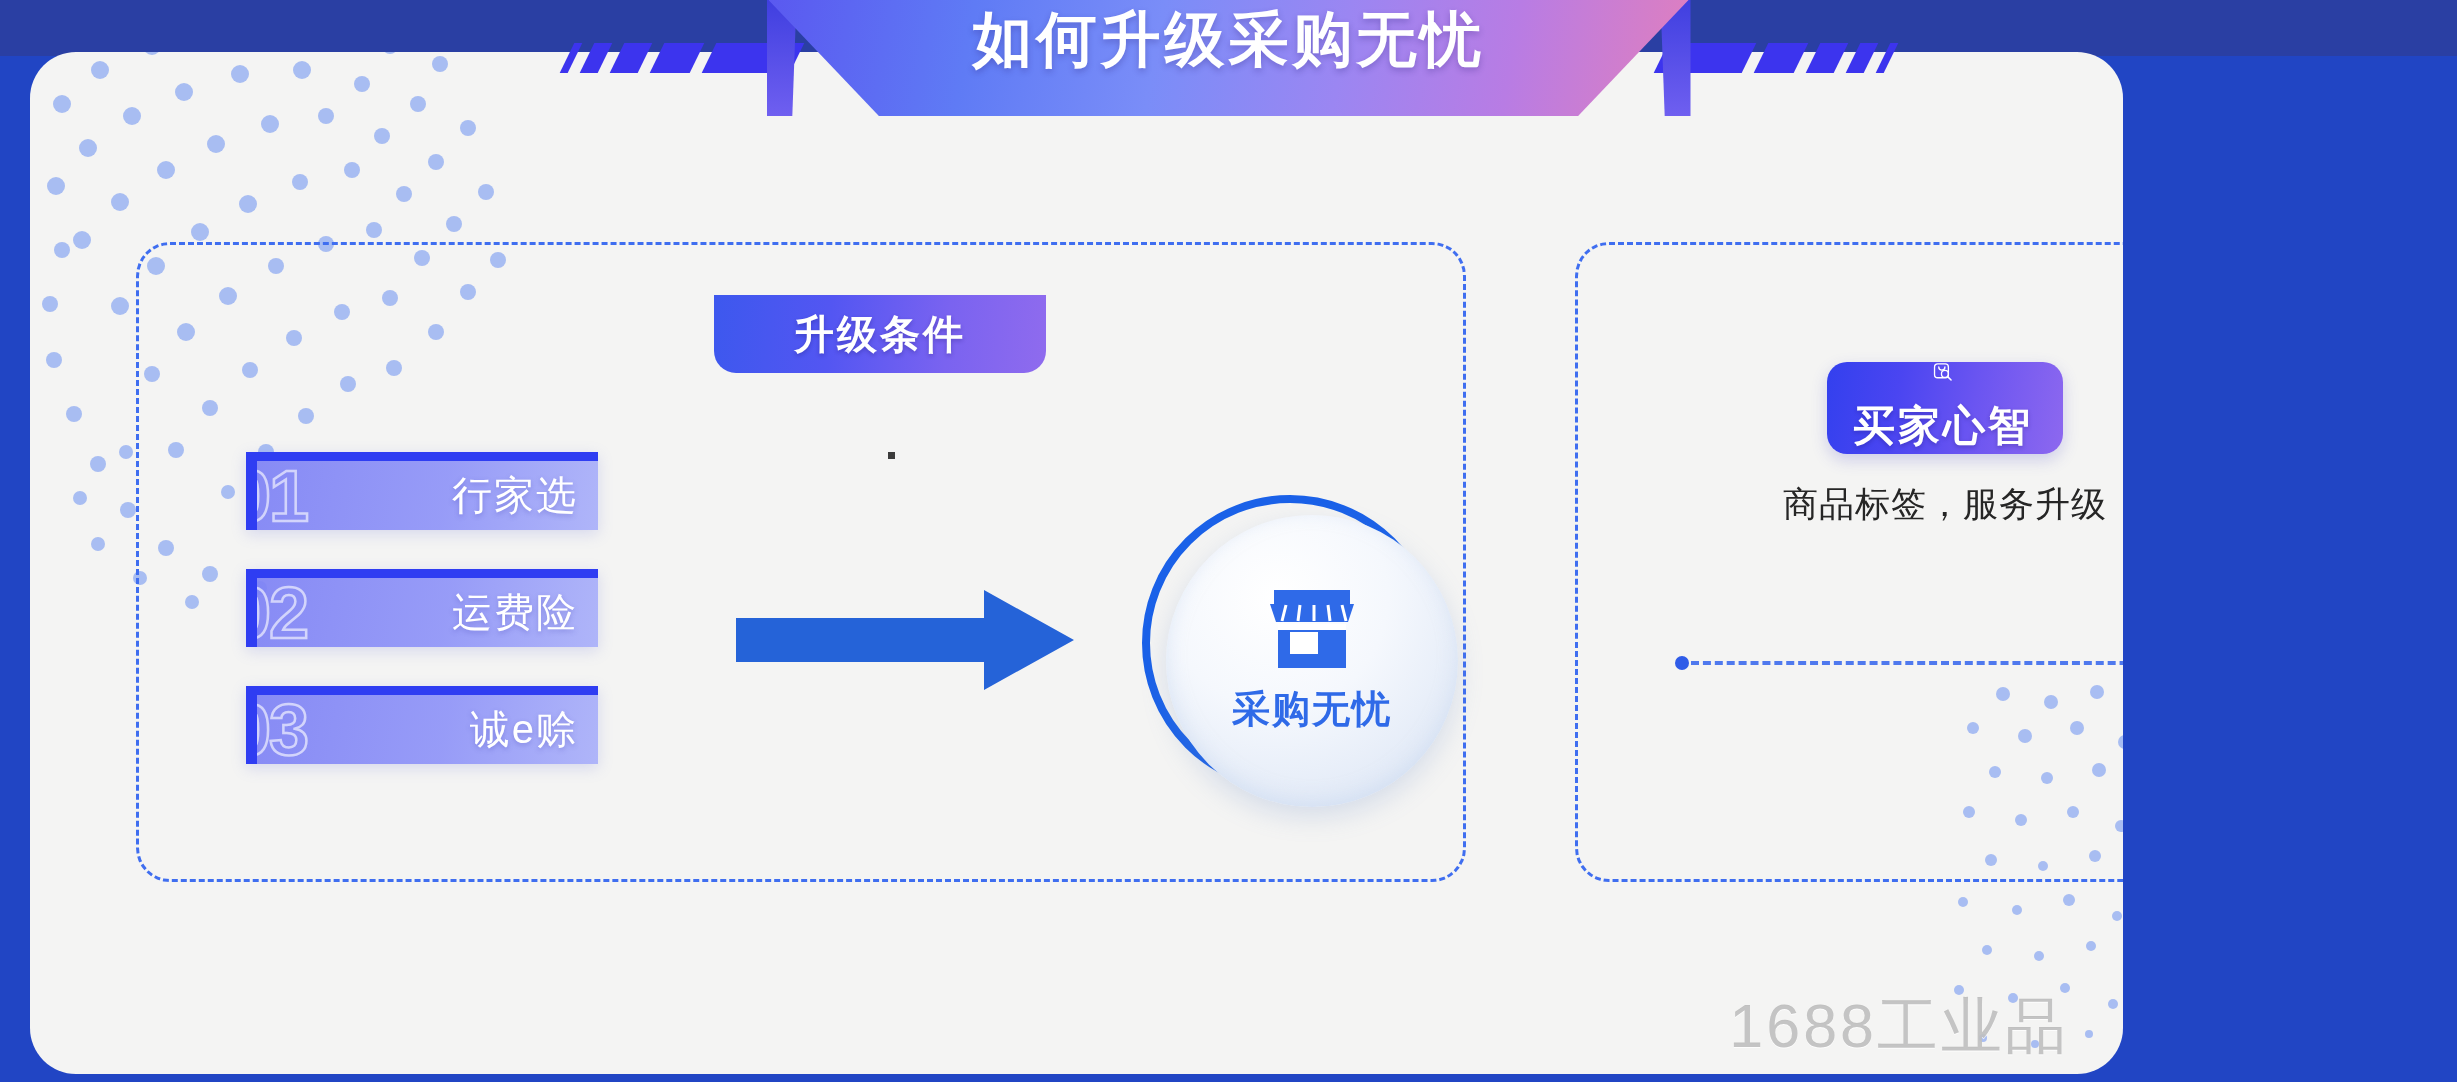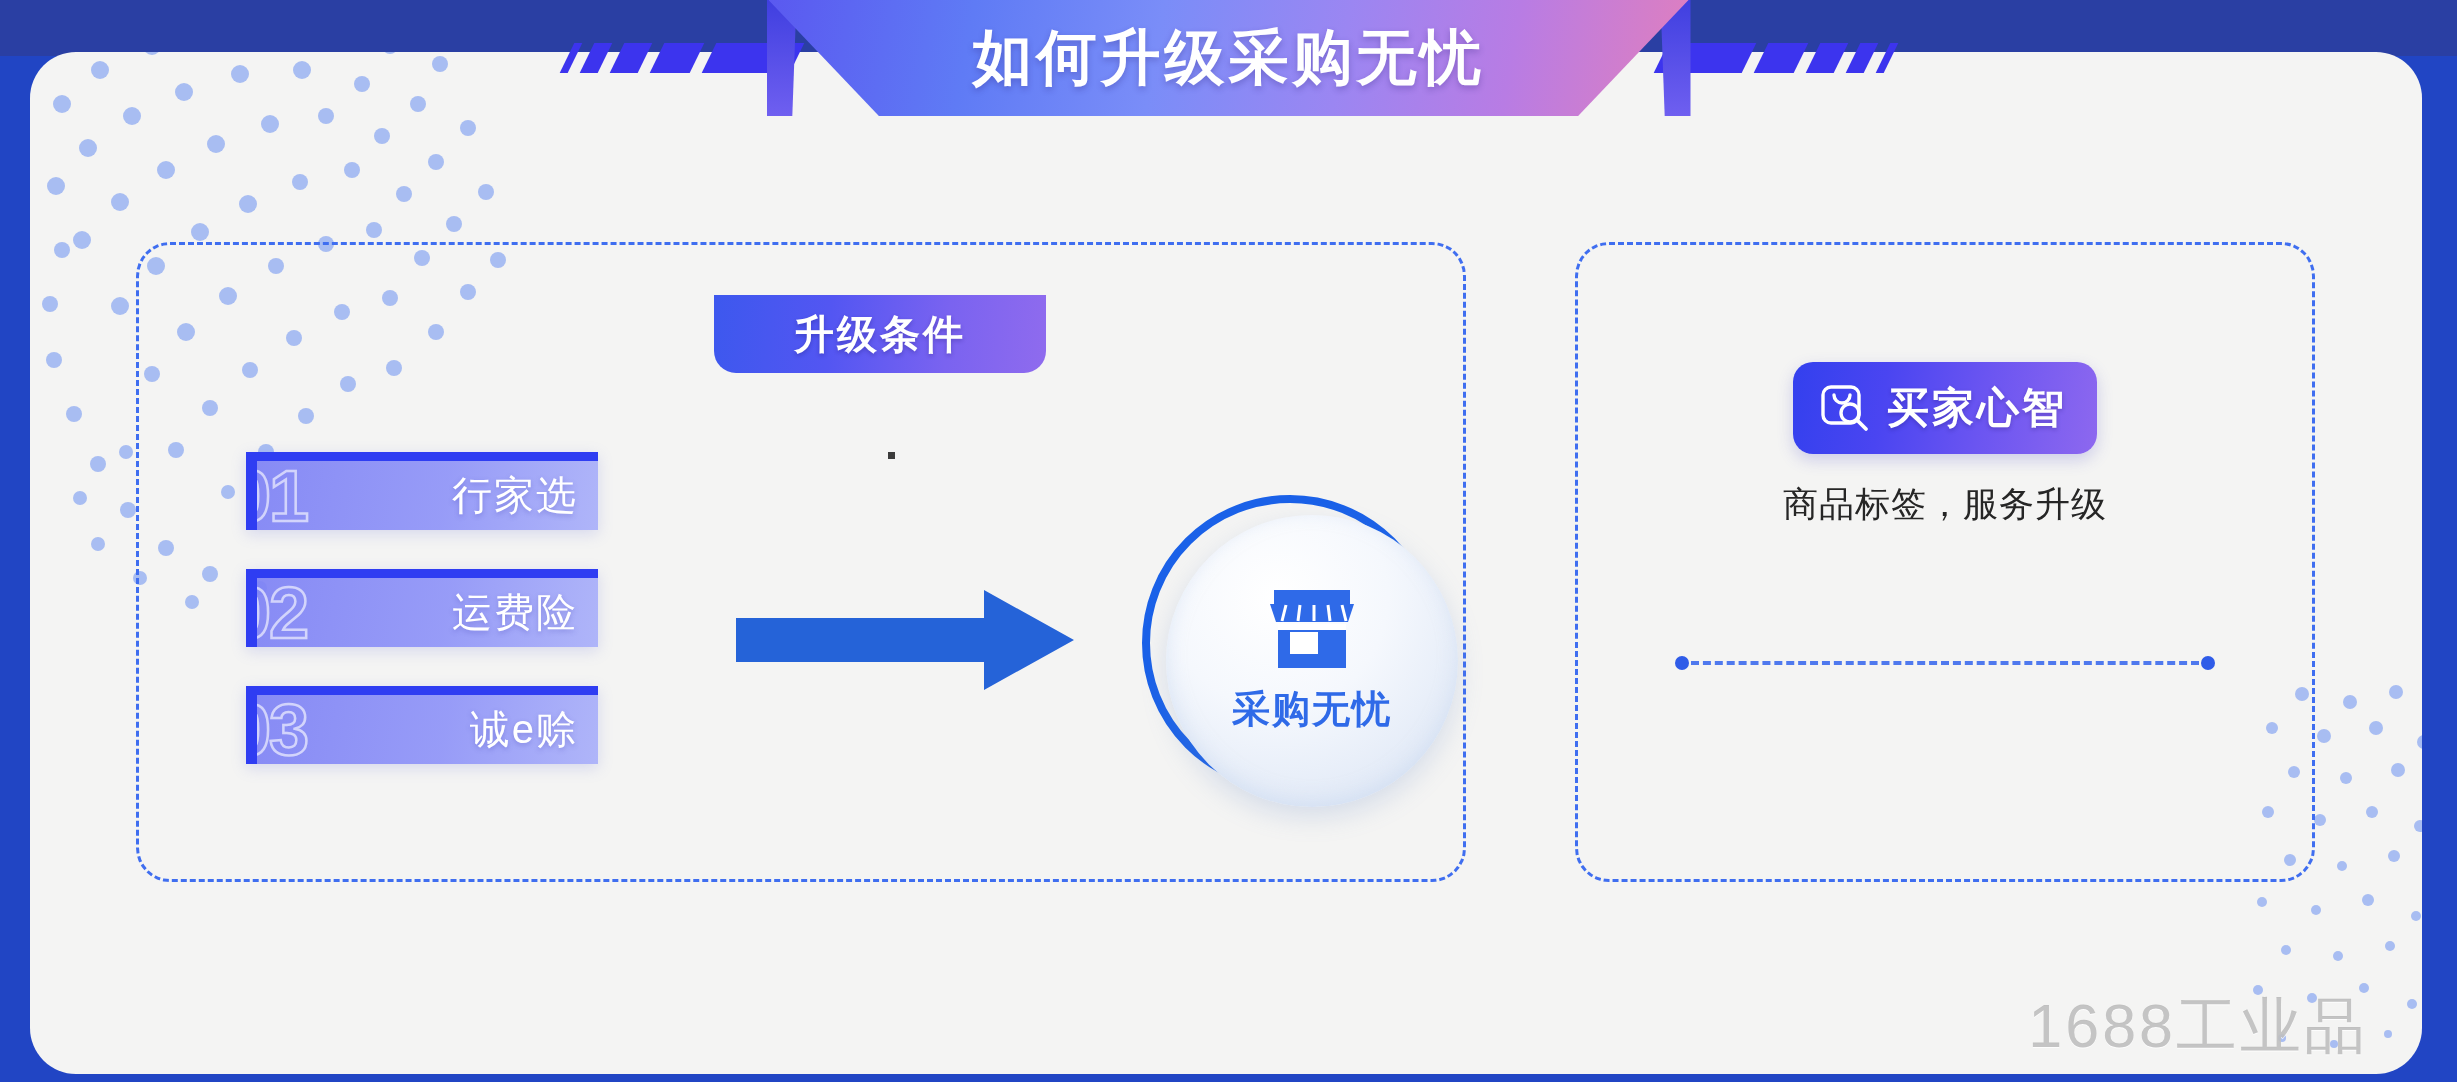--- a/index.html
+++ b/index.html
@@ -18,21 +18,21 @@
     height: 1082px;
     background: #2145c4;
     overflow: hidden;
   }
 
   
   .card {
     position: absolute;
     left: 30px;
     top: 52px;
-    width: 2392px;
+    width: 2093px;
     height: 1022px;
     background: #f4f4f3;
     border-radius: 46px;
     overflow: hidden;
   }
 
   
   .topband {
     position: absolute;
     left: 0; top: 0;
@@ -70,21 +70,21 @@
     height: 116px;
     background: linear-gradient(100deg,
         #5a59f0 0%,
         #5f7bf5 22%,
         #7a8df8 42%,
         #9b86f2 62%,
         #b87ce4 80%,
         #e07fbe 100%);
     clip-path: polygon(0% 0%, 100% 0%, 88% 100%, 12% 100%);
     display: flex;
-    align-items: center;
+    align-items: flex-start;
     justify-content: center;
   }
   .banner-title {
     font-size: 60px;
     font-weight: 700;
     color: #ffffff;
     letter-spacing: 4px;
     text-shadow: 0 3px 6px rgba(40,30,120,.28);
     white-space: nowrap;
   }
@@ -279,20 +279,21 @@
 
   .rtag {
     display: inline-flex;
     align-items: center;
     gap: 16px;
     height: 92px;
     padding: 0 30px 0 26px;
     border-radius: 20px;
     background: linear-gradient(100deg,#3340ee 0%,#4a45f1 30%,#6b55f1 62%,#8d68ef 100%);
     box-shadow: 0 6px 16px rgba(70,70,200,.22);
+    flex-direction: column;
   }
   .rtag-text {
     font-size: 42px;
     font-weight: 700;
     color: #fff;
     letter-spacing: 3px;
     text-shadow: 0 2px 4px rgba(30,20,110,.3);
     white-space: nowrap;
   }
   .rdesc {

